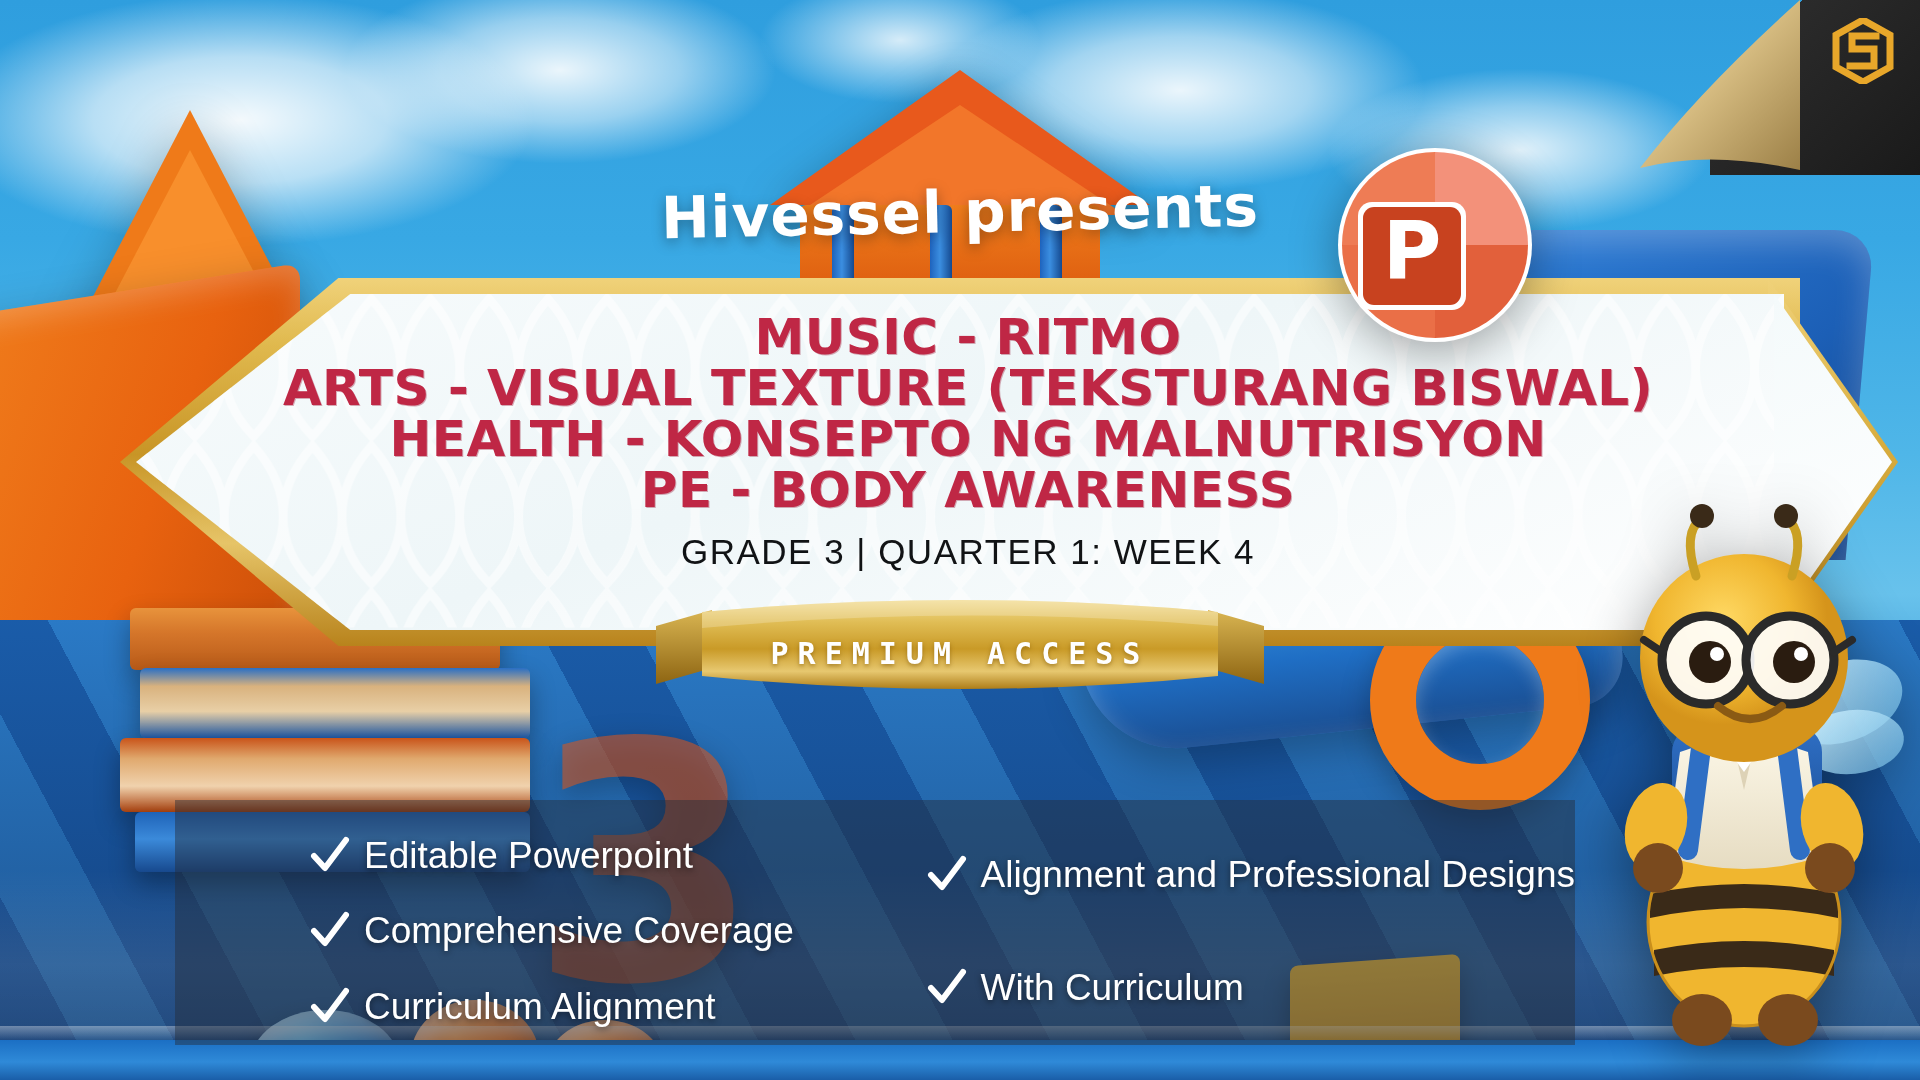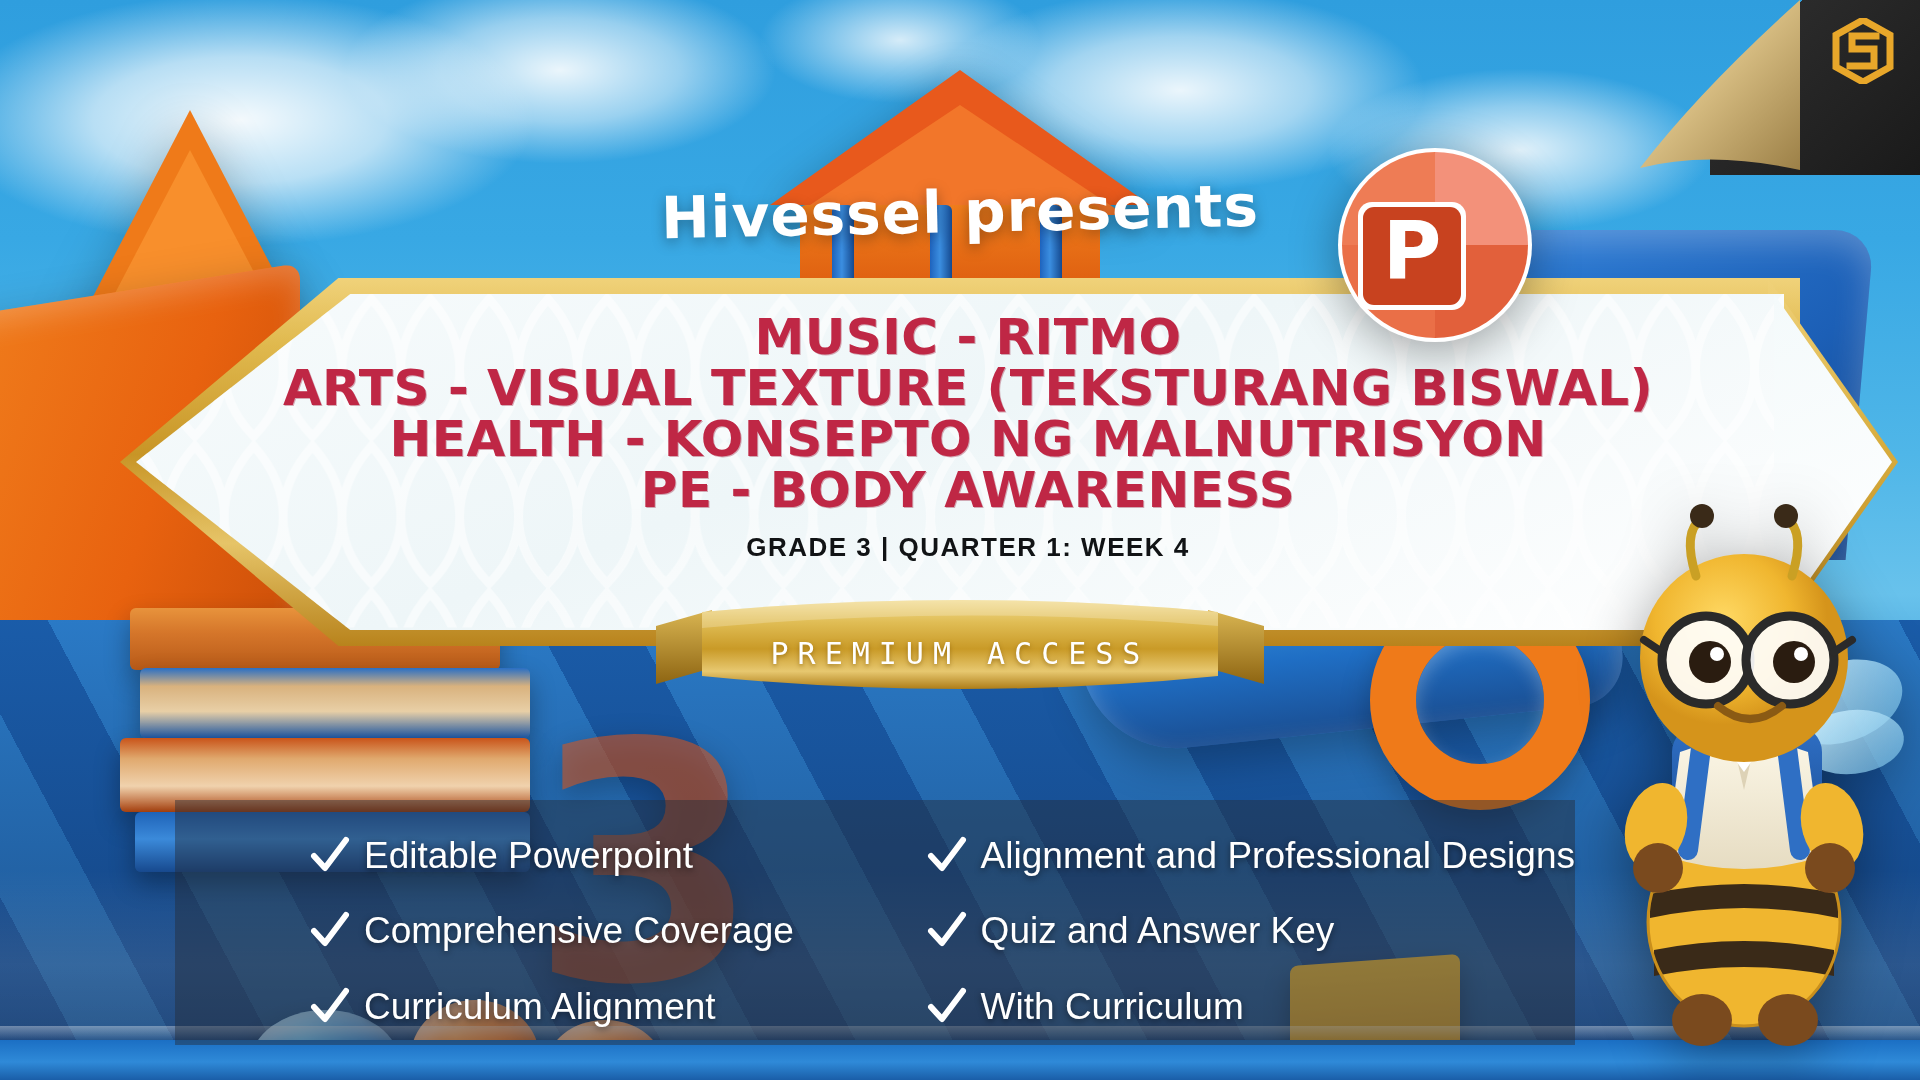--- a/index.html
+++ b/index.html
@@ -238,33 +238,33 @@
     letter-spacing:.5px;
     color:#bf2745;
     text-transform:uppercase;
     white-space:nowrap;
     text-shadow:1px 1px 0 rgba(150,20,50,.35);
   }
   .title-line.wide { font-size:50px; }
   .subtitle {
     margin-top:16px;
     font-family:"Liberation Sans", sans-serif;
-    font-weight:700;
-    font-size:26px;
+    font-weight:400;
+    font-size:35px;
     letter-spacing:1.5px;
     color:#111315;
   }
 
   
   .ribbon { position:absolute; left:640px; top:598px; width:640px; height:110px; z-index:9; }
   .ribbon-label {
     position:absolute; left:0; right:0; top:38px;
     text-align:center;
     font-family:"DejaVu Sans Mono", monospace;
-    font-weight:400;
+    font-weight:700;
     font-size:30px;
     letter-spacing:9px;
     color:#ffffff;
     text-shadow:0 2px 4px rgba(120,80,0,.55);
     z-index:3;
   }
 
   
   .features {
     position:absolute; left:175px; top:800px; width:1400px; height:245px;
@@ -432,26 +432,20 @@
       <div class="feat-item">
         <svg class="check" viewBox="0 0 40 40">
           <path d="M4 20 L15 32 L36 4" fill="none" stroke="currentColor" stroke-width="6" stroke-linecap="round" stroke-linejoin="round"></path>
         </svg>
         <span class="feat-label">Alignment and Professional Designs</span>
       </div>
       <div class="feat-item">
         <svg class="check" viewBox="0 0 40 40">
           <path d="M4 20 L15 32 L36 4" fill="none" stroke="currentColor" stroke-width="6" stroke-linecap="round" stroke-linejoin="round"></path>
         </svg>
-        <span class="feat-label">Quiz and Answer Key</span>
-      </div>
-      <div class="feat-item">
-        <svg class="check" viewBox="0 0 40 40">
-          <path d="M4 20 L15 32 L36 4" fill="none" stroke="currentColor" stroke-width="6" stroke-linecap="round" stroke-linejoin="round"></path>
-        </svg>
         <span class="feat-label">With Curriculum</span>
       </div>
     </div>
   </div>
 
   <svg class="bee" viewBox="0 0 330 560">
     <defs>
       <radialGradient id="beeHead" cx="40%" cy="32%">
         <stop offset="0%" stop-color="#ffd964"></stop>
         <stop offset="65%" stop-color="#f0b62f"></stop>

